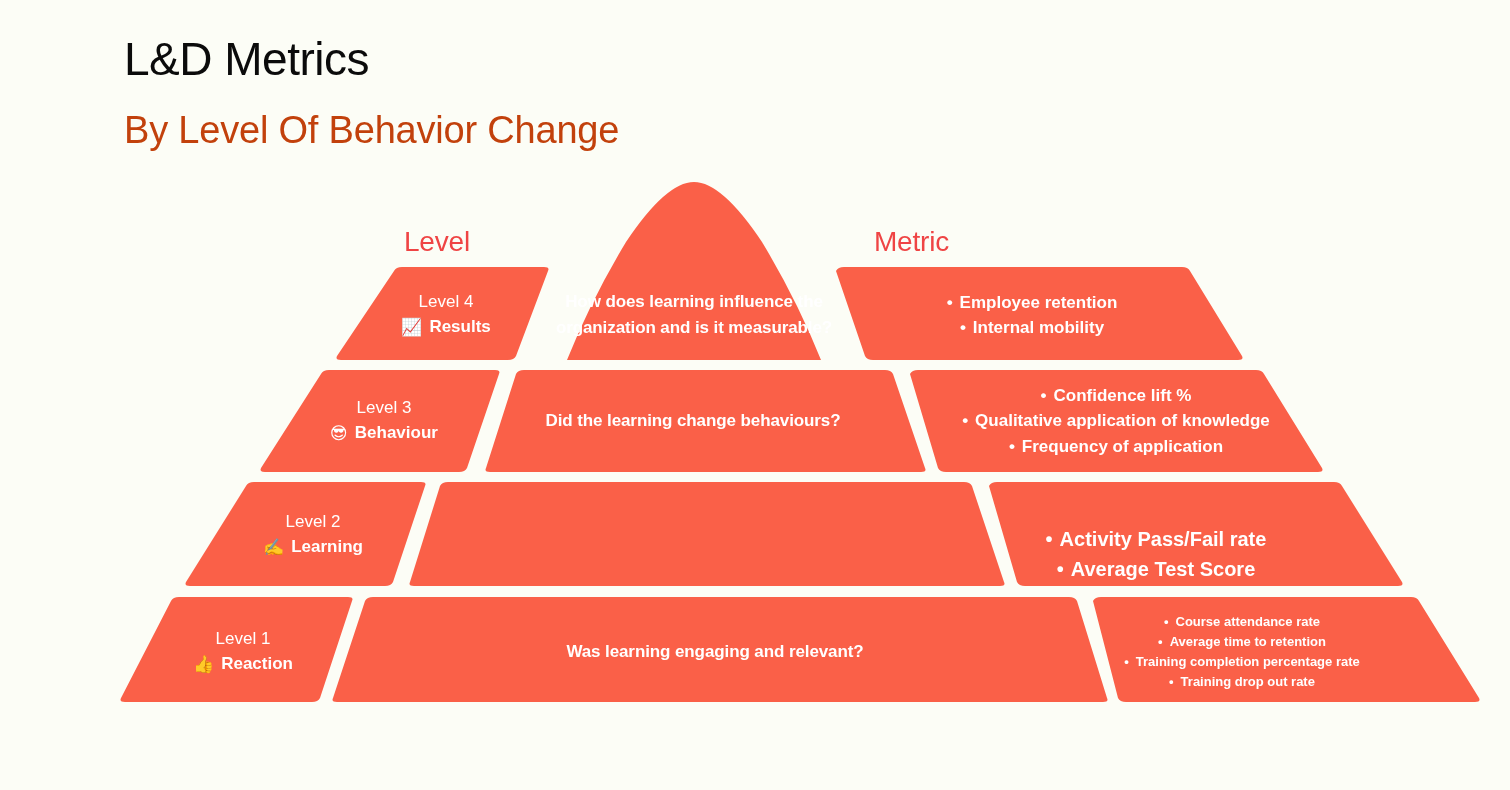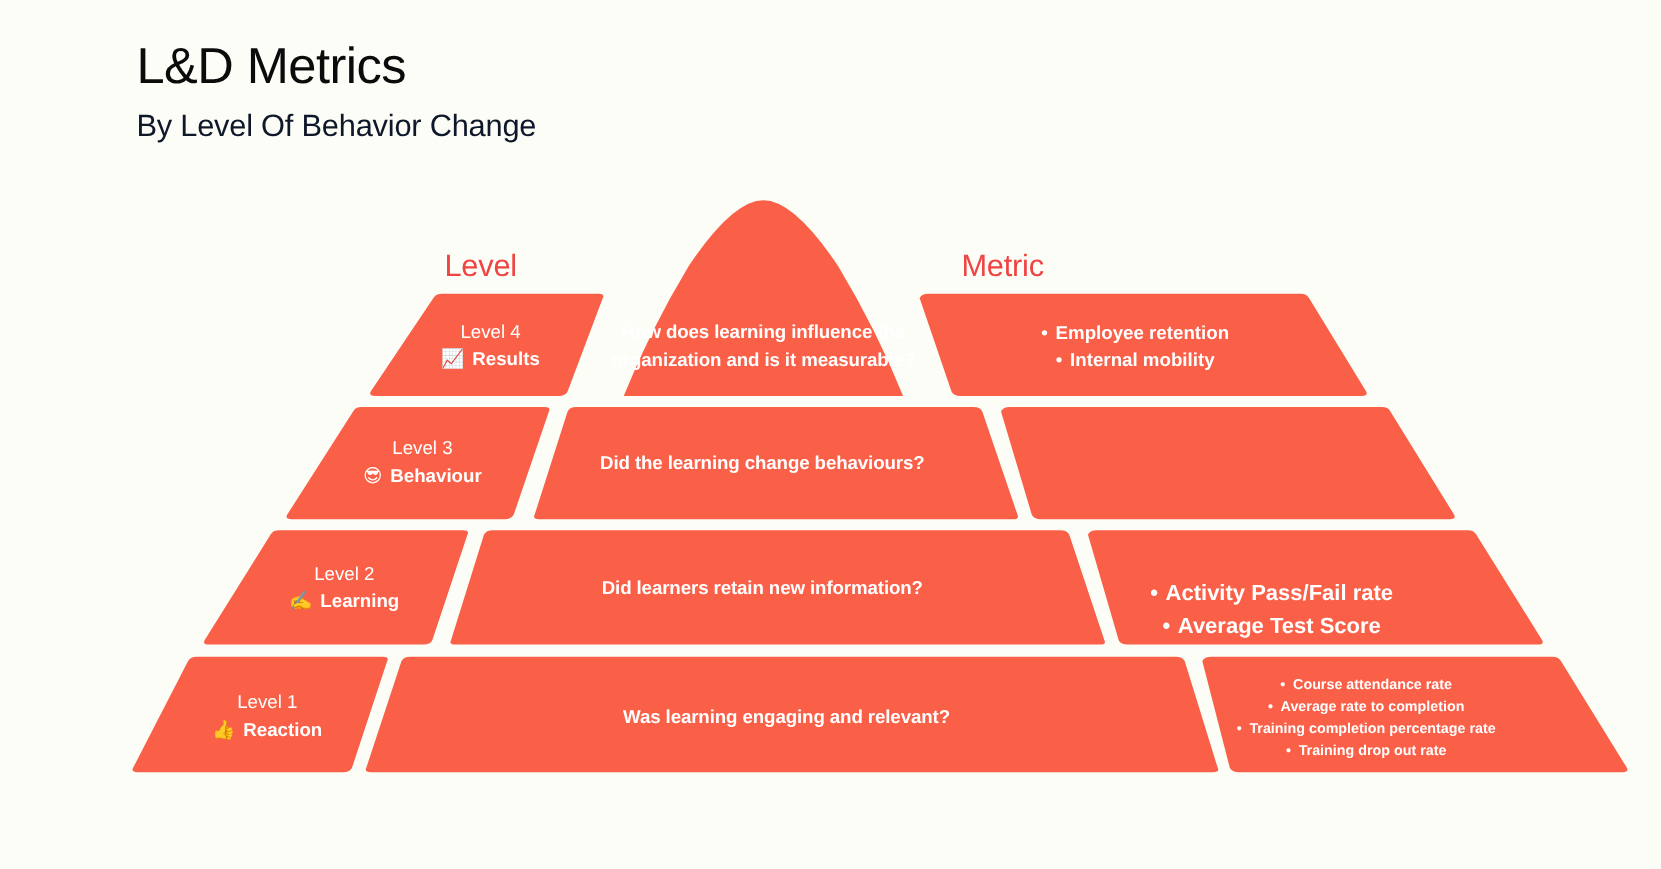--- a/index.html
+++ b/index.html
@@ -25,24 +25,24 @@
   }
   #title {
     font-size: 46px;
     font-weight: 400;
     color: #0b0b0b;
     line-height: 1.1;
     letter-spacing: -0.5px;
     white-space: pre;
   }
   #subtitle {
-    margin-top: 14px;
-    font-size: 28px;
+    margin-top: 24px;
+    font-size: 38px;
     font-weight: 400;
-    color: #0f172a;
+    color: #c2410c;
     line-height: 1.15;
     letter-spacing: -0.2px;
     white-space: pre;
   }
 
   
   .col-header {
     position: absolute;
     font-size: 28px;
     font-weight: 400;
@@ -207,45 +207,51 @@
   </div>
 
   <div class="cell level" id="cell-level-3">
     <div class="lvl-num">Level 3</div>
     <div class="lvl-name">
       <span class="lvl-emoji">😎</span>
       <span>Behaviour</span>
     </div>
   </div>
   <div class="cell question" id="cell-question-3">Did the learning change behaviours?</div>
+  <div class="cell metric" id="cell-metric-3">
+    <ul class="metriclist">
+        <li><span class="bul">•</span><span>Confidence lift %</span></li>
+        <li><span class="bul">•</span><span>Qualitative application of knowledge</span></li>
+        <li><span class="bul">•</span><span>Frequency of application</span></li>
+      </ul>
+  </div>
 
   <div class="cell level" id="cell-level-2">
     <div class="lvl-num">Level 2</div>
     <div class="lvl-name">
       <span class="lvl-emoji">✍️</span>
       <span>Learning</span>
     </div>
   </div>
-  <div class="cell question" id="cell-question-2">Did learners retain new information?</div>
   <div class="cell metric" id="cell-metric-2">
     <ul class="metriclist">
         <li><span class="bul">•</span><span>Activity Pass/Fail rate</span></li>
         <li><span class="bul">•</span><span>Average Test Score</span></li>
       </ul>
   </div>
 
   <div class="cell level" id="cell-level-1">
     <div class="lvl-num">Level 1</div>
     <div class="lvl-name">
       <span class="lvl-emoji">👍</span>
       <span>Reaction</span>
     </div>
   </div>
   <div class="cell question" id="cell-question-1">Was learning engaging and relevant?</div>
   <div class="cell metric" id="cell-metric-1">
     <ul class="metriclist">
         <li><span class="bul">•</span><span>Course attendance rate</span></li>
-        <li><span class="bul">•</span><span>Average rate to completion</span></li>
+        <li><span class="bul">•</span><span>Average time to retention</span></li>
         <li><span class="bul">•</span><span>Training completion percentage rate</span></li>
         <li><span class="bul">•</span><span>Training drop out rate</span></li>
       </ul>
   </div>
 </div>
 
 </body></html>

